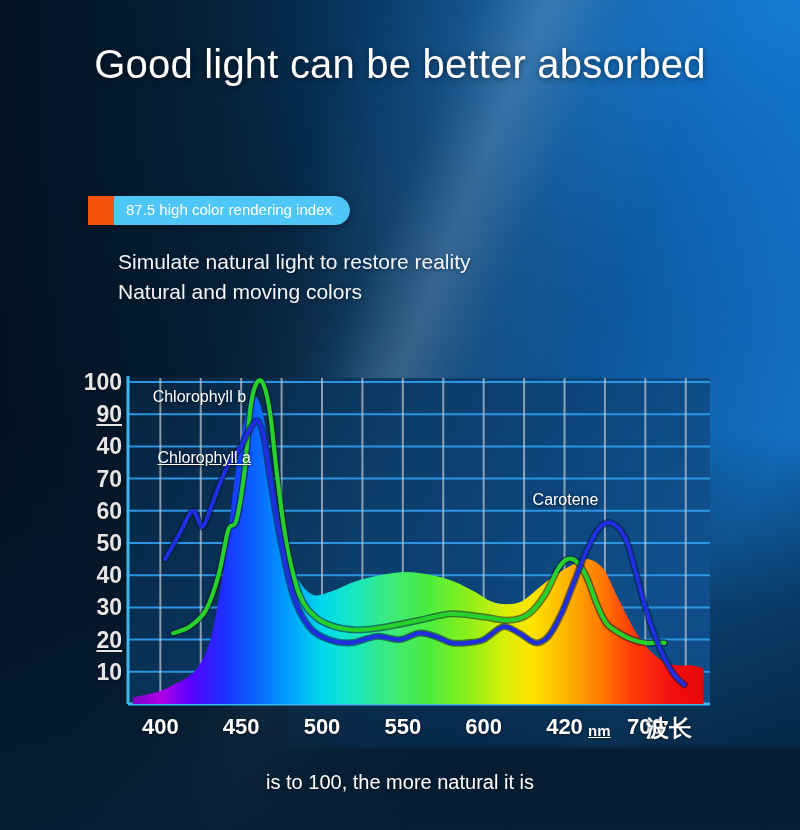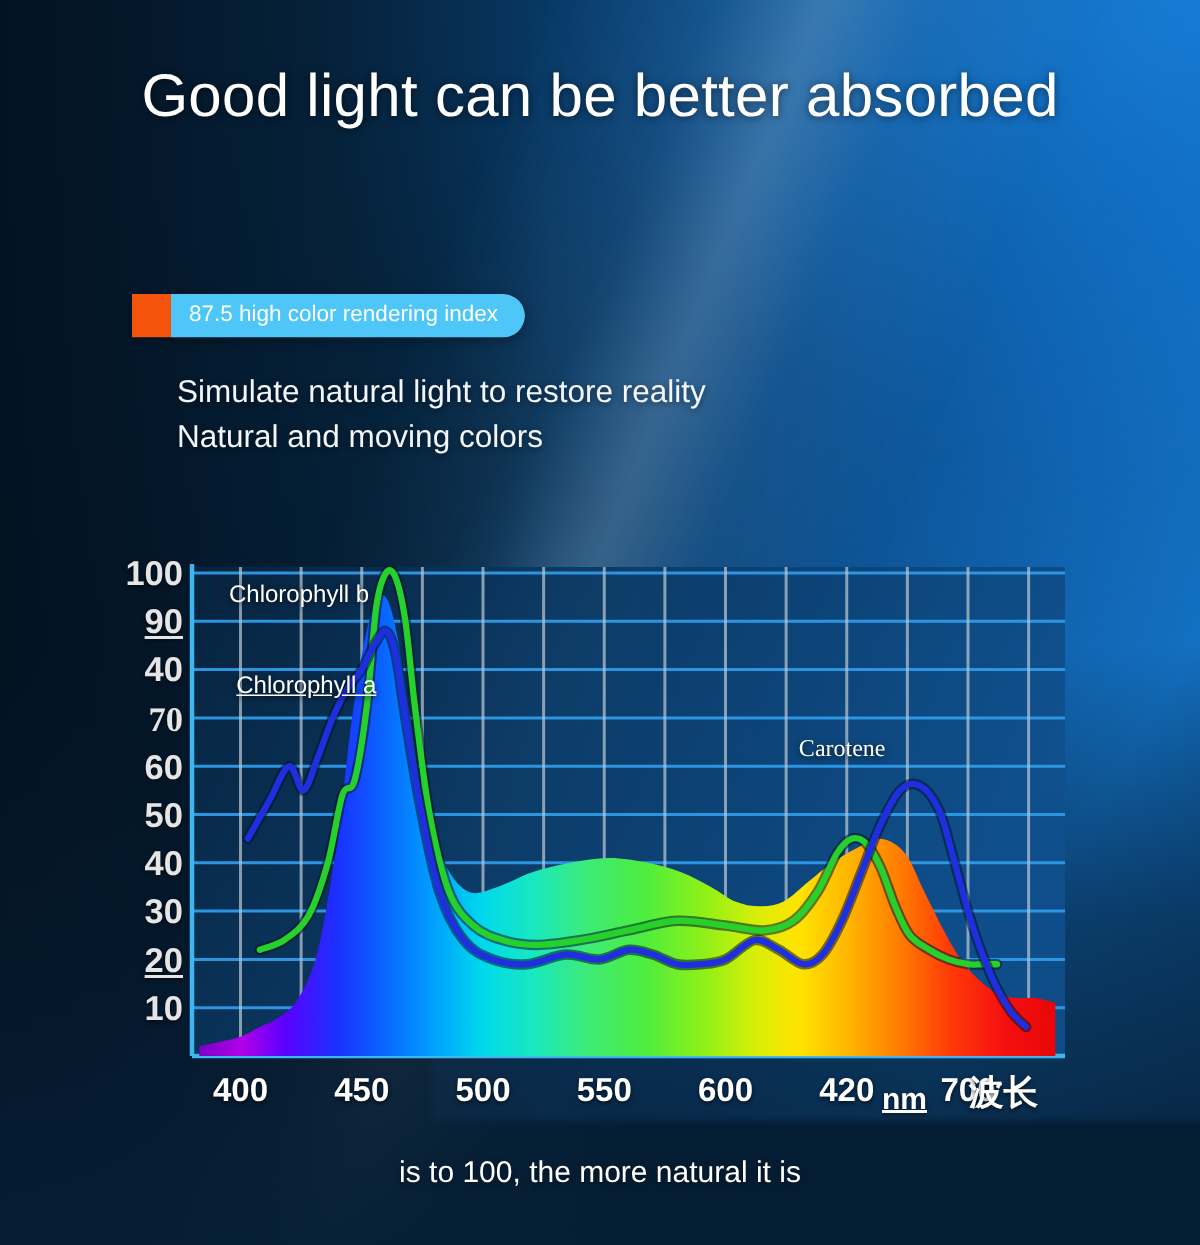--- a/index.html
+++ b/index.html
@@ -85,21 +85,21 @@
     text-align:right;text-shadow:0 1px 3px rgba(0,0,0,.6);
     line-height:1;
   }
   .xlabels{position:absolute;left:0;top:714px;width:800px;height:30px;}
   .xlab{
     position:absolute;color:#ffffff;font-size:22px;font-weight:700;
     transform:translateX(-50%);text-shadow:0 1px 3px rgba(0,0,0,.6);
     white-space:nowrap;
   }
   .unit{
-    position:absolute;left:588px;top:722px;color:#ffffff;font-size:20px;font-weight:700;
+    position:absolute;left:588px;top:722px;color:#ffffff;font-size:15px;font-weight:700;
     text-shadow:0 1px 3px rgba(0,0,0,.6);
     text-decoration:underline;
   }
   .axis-name{
     position:absolute;left:646px;top:713px;color:#ffffff;font-size:23px;font-weight:700;
     text-shadow:0 1px 3px rgba(0,0,0,.6);
   }
   .curvelabel{
     position:absolute;color:#ffffff;font-size:16px;white-space:nowrap;
     text-shadow:0 1px 4px rgba(0,0,0,.75);
@@ -203,41 +203,41 @@
         </g>
     </svg>
 
     <div class="ylabels" id="ylabels">
         <div class="ylab" style="top: 292.8px;">10</div>
         <div class="ylab" style="top: 260.6px; text-decoration: underline;">20</div>
         <div class="ylab" style="top: 228.4px;">30</div>
         <div class="ylab" style="top: 196.2px;">40</div>
         <div class="ylab" style="top: 164px;">50</div>
         <div class="ylab" style="top: 131.8px;">60</div>
-        <div class="ylab" style="top: 99.6px; font-family: Liberation Serif, serif;">70</div>
+        <div class="ylab" style="top: 99.6px;">70</div>
         <div class="ylab" style="top: 67.4px;">40</div>
         <div class="ylab" style="top: 35.2px; text-decoration: underline;">90</div>
         <div class="ylab" style="top: 3px;">100</div>
       </div>
     <div class="xlabels" id="xlabels">
         <div class="xlab" style="left: 160.333px; top: 0px;">400</div>
         <div class="xlab" style="left: 241.167px; top: 0px;">450</div>
         <div class="xlab" style="left: 322px; top: 0px;">500</div>
         <div class="xlab" style="left: 402.833px; top: 0px;">550</div>
         <div class="xlab" style="left: 483.667px; top: 0px;">600</div>
         <div class="xlab" style="left: 564.5px; top: 0px;">420</div>
         <div class="xlab" style="left: 645.333px; top: 0px;">700</div>
       </div>
     <div class="unit">nm</div>
     <div class="axis-name">波长</div>
 
     <div id="annotations">
         <div class="curvelabel" style="left: 152.667px; top: 388.1px;">Chlorophyll b</div>
         <div class="curvelabel" style="left: 157.517px; top: 449.28px; text-decoration: underline;">Chlorophyll a</div>
-        <div class="curvelabel" style="left: 532.583px; top: 491.14px; font-family: Liberation Serif, serif;">Carotene</div>
+        <div class="curvelabel" style="left: 532.583px; top: 491.14px;">Carotene</div>
       </div>
   </div>
 
   <div class="footnote">
     <div>is to 100, the more natural it is</div>
   </div>
 
 </div>
 
 </body></html>

